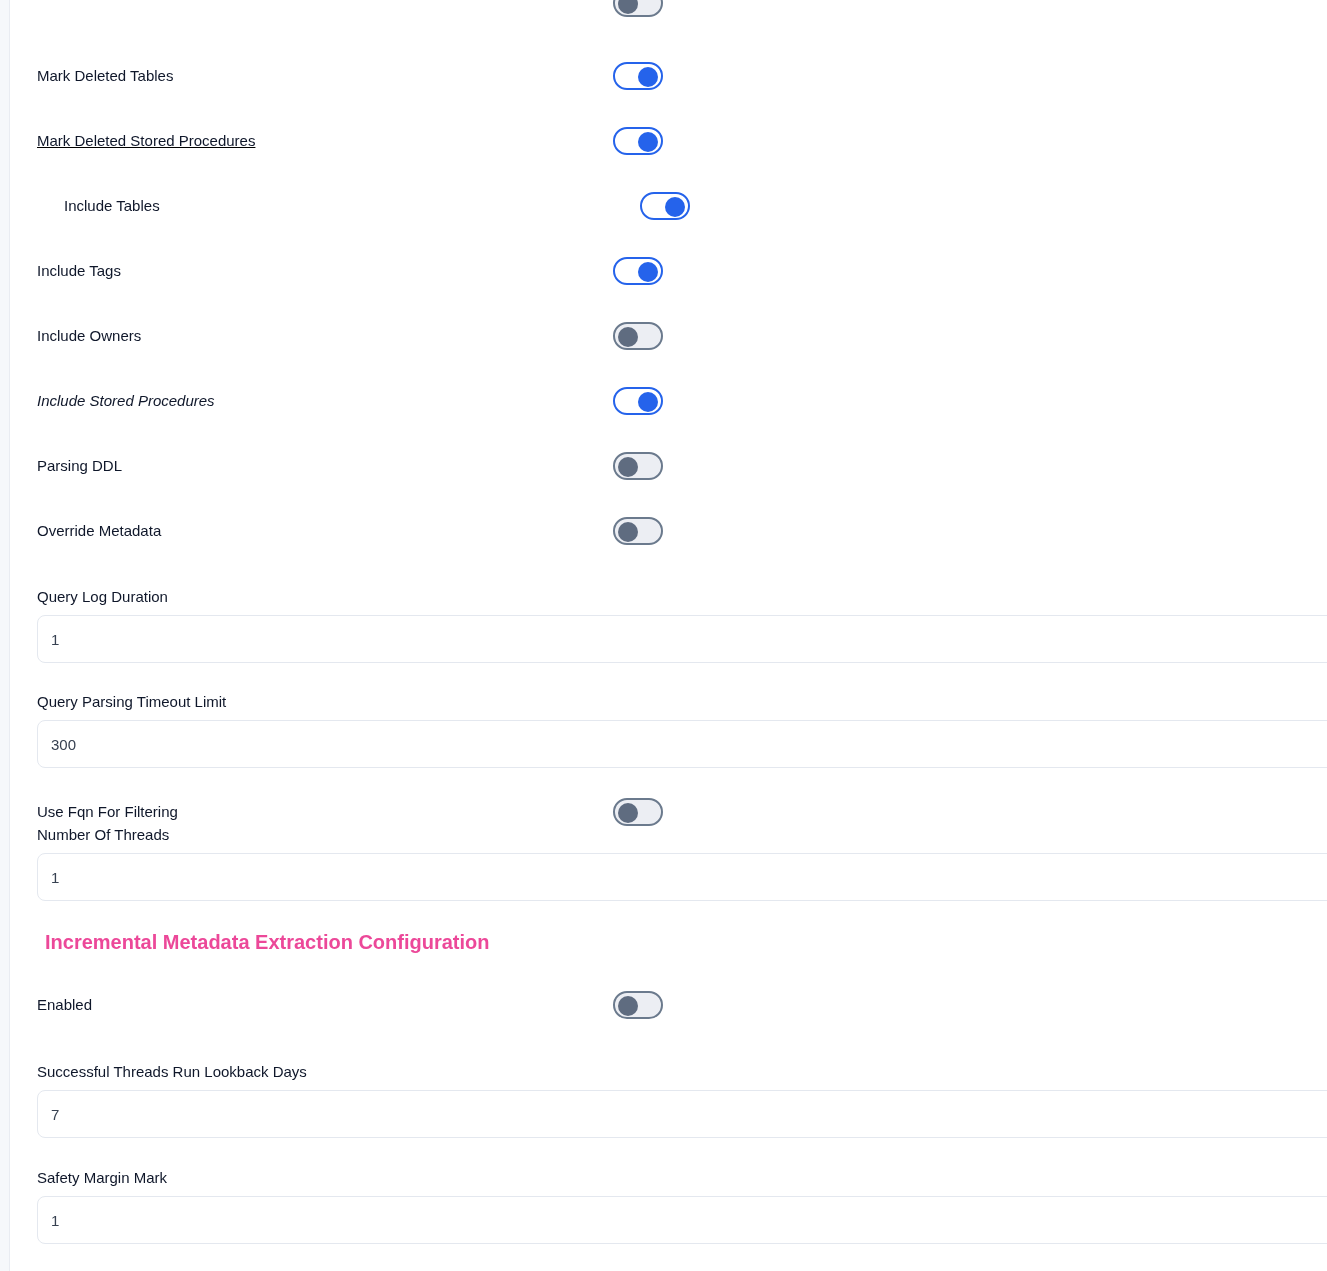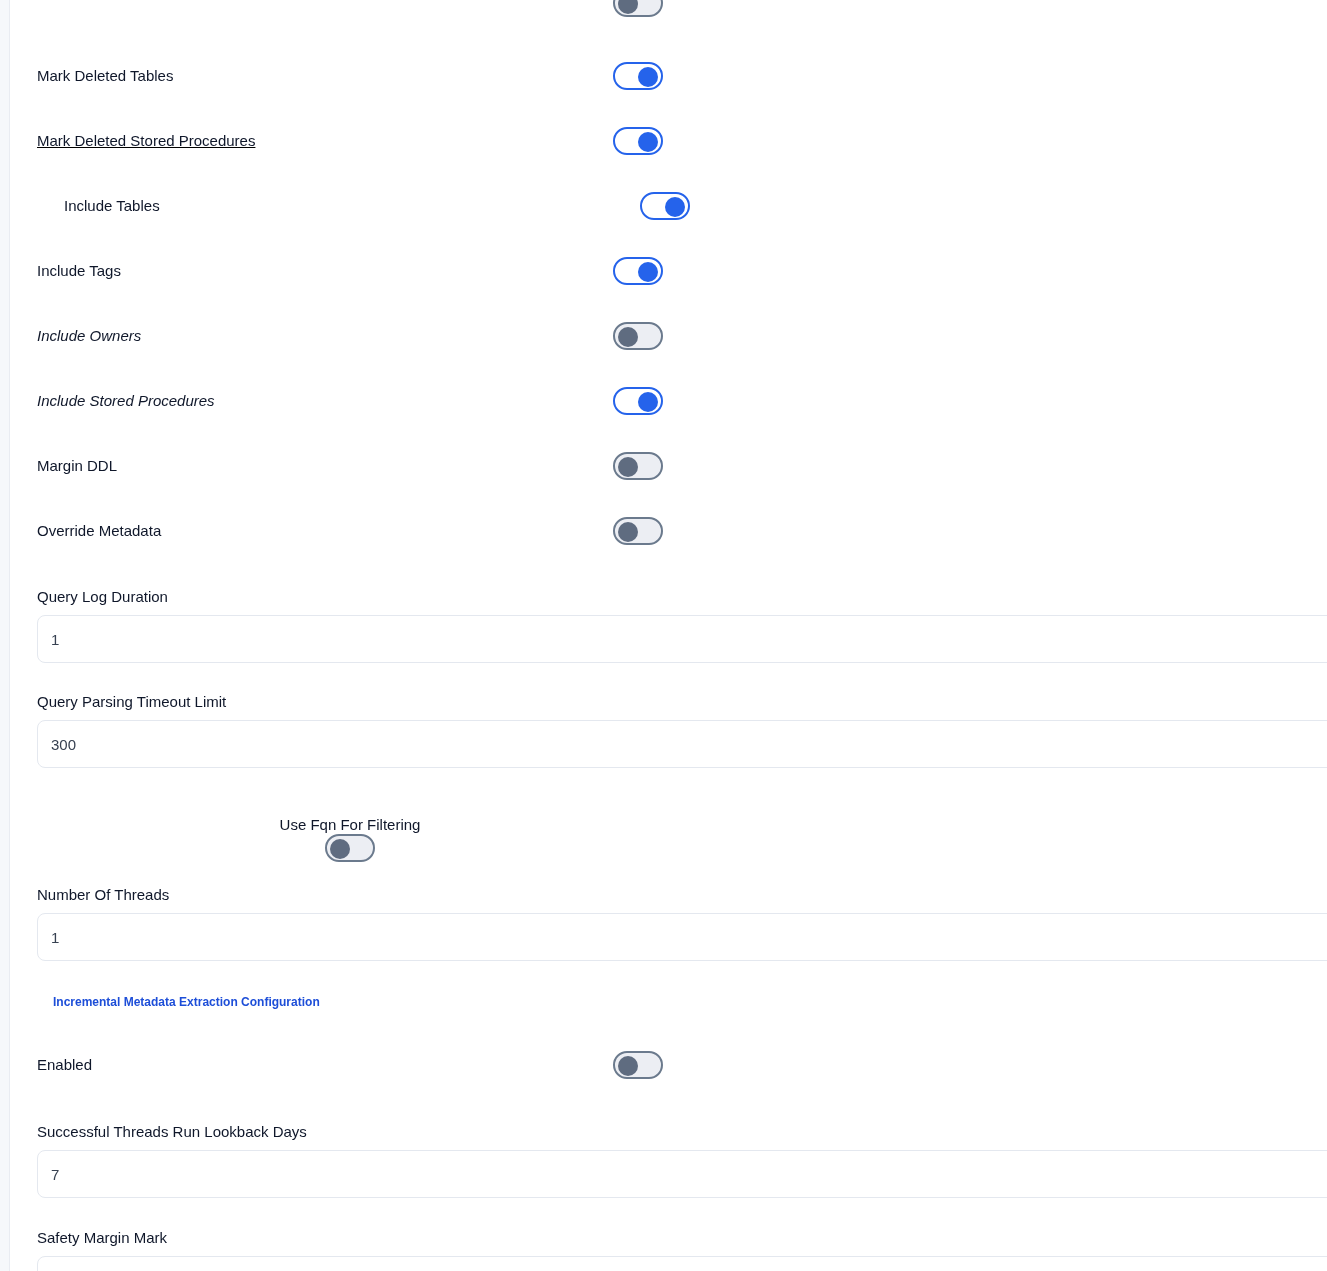--- a/index.html
+++ b/index.html
@@ -31,25 +31,25 @@
     width: 626px;
     height: 28px;
   }
   .field-label {
     font-size: 15px;
     line-height: 18px;
     color: #0f172a;
     display: block;
   }
   .section-heading {
-    font-size: 12px;
+    font-size: 20px;
     line-height: 22px;
     font-weight: bold;
-    color: #1d4ed8;
-    margin: 16px;
+    color: #ec4899;
+    margin: 8px;
   }
   .toggle {
     position: relative;
     width: 50px;
     height: 28px;
     border-radius: 14px;
     box-sizing: border-box;
     padding: 0;
     cursor: pointer;
     flex: 0 0 auto;
@@ -127,59 +127,59 @@
       <button class="toggle on" role="switch" aria-checked="true">
         <span class="knob"></span>
       </button>
     </div>
     <div class="row" style="margin-top: 37px; text-align: center;">
       <span class="field-label">Include Tags</span>
       <button class="toggle on" role="switch" aria-checked="true">
         <span class="knob"></span>
       </button>
     </div>
-    <div class="row" style="margin-top: 37px; font-style: italic;">
+    <div class="row" style="margin-top: 37px;">
       <span class="field-label">Include Owners</span>
       <button class="toggle off" role="switch" aria-checked="false">
         <span class="knob"></span>
       </button>
     </div>
     <div class="row" style="margin-top: 37px; font-style: italic;">
       <span class="field-label">Include Stored Procedures</span>
       <button class="toggle on" role="switch" aria-checked="true">
         <span class="knob"></span>
       </button>
     </div>
     <div class="row" style="margin-top: 37px;">
-      <span class="field-label">Margin DDL</span>
+      <span class="field-label">Parsing DDL</span>
       <button class="toggle off" role="switch" aria-checked="false">
         <span class="knob"></span>
       </button>
     </div>
     <div class="row" style="margin-top: 37px;">
       <span class="field-label">Override Metadata</span>
       <button class="toggle off" role="switch" aria-checked="false">
         <span class="knob"></span>
       </button>
     </div>
     <div class="group" style="margin-top: 43px;">
       <label class="field-label">Query Log Duration</label>
       <input type="text" class="text-input" value="1" style="">
     </div>
     <div class="group" style="margin-top: 30px;">
       <label class="field-label">Query Parsing Timeout Limit</label>
       <input type="text" class="text-input" value="300" style="">
     </div>
-    <div class="row" style="margin-top: 48px; flex-direction: column;">
+    <div class="row" style="margin-top: 30px;">
       <span class="field-label">Use Fqn For Filtering</span>
       <button class="toggle off" role="switch" aria-checked="false">
         <span class="knob"></span>
       </button>
     </div>
-    <div class="group" style="margin-top: 42px;">
+    <div class="group" style="">
       <label class="field-label">Number Of Threads</label>
       <input type="text" class="text-input" value="1" style="">
     </div>
     <h2 class="section-heading" style="margin-top: 30px;">Incremental Metadata Extraction Configuration</h2>
     <div class="row" style="margin-top: 38px;">
       <span class="field-label">Enabled</span>
       <button class="toggle off" role="switch" aria-checked="false">
         <span class="knob"></span>
       </button>
     </div>

